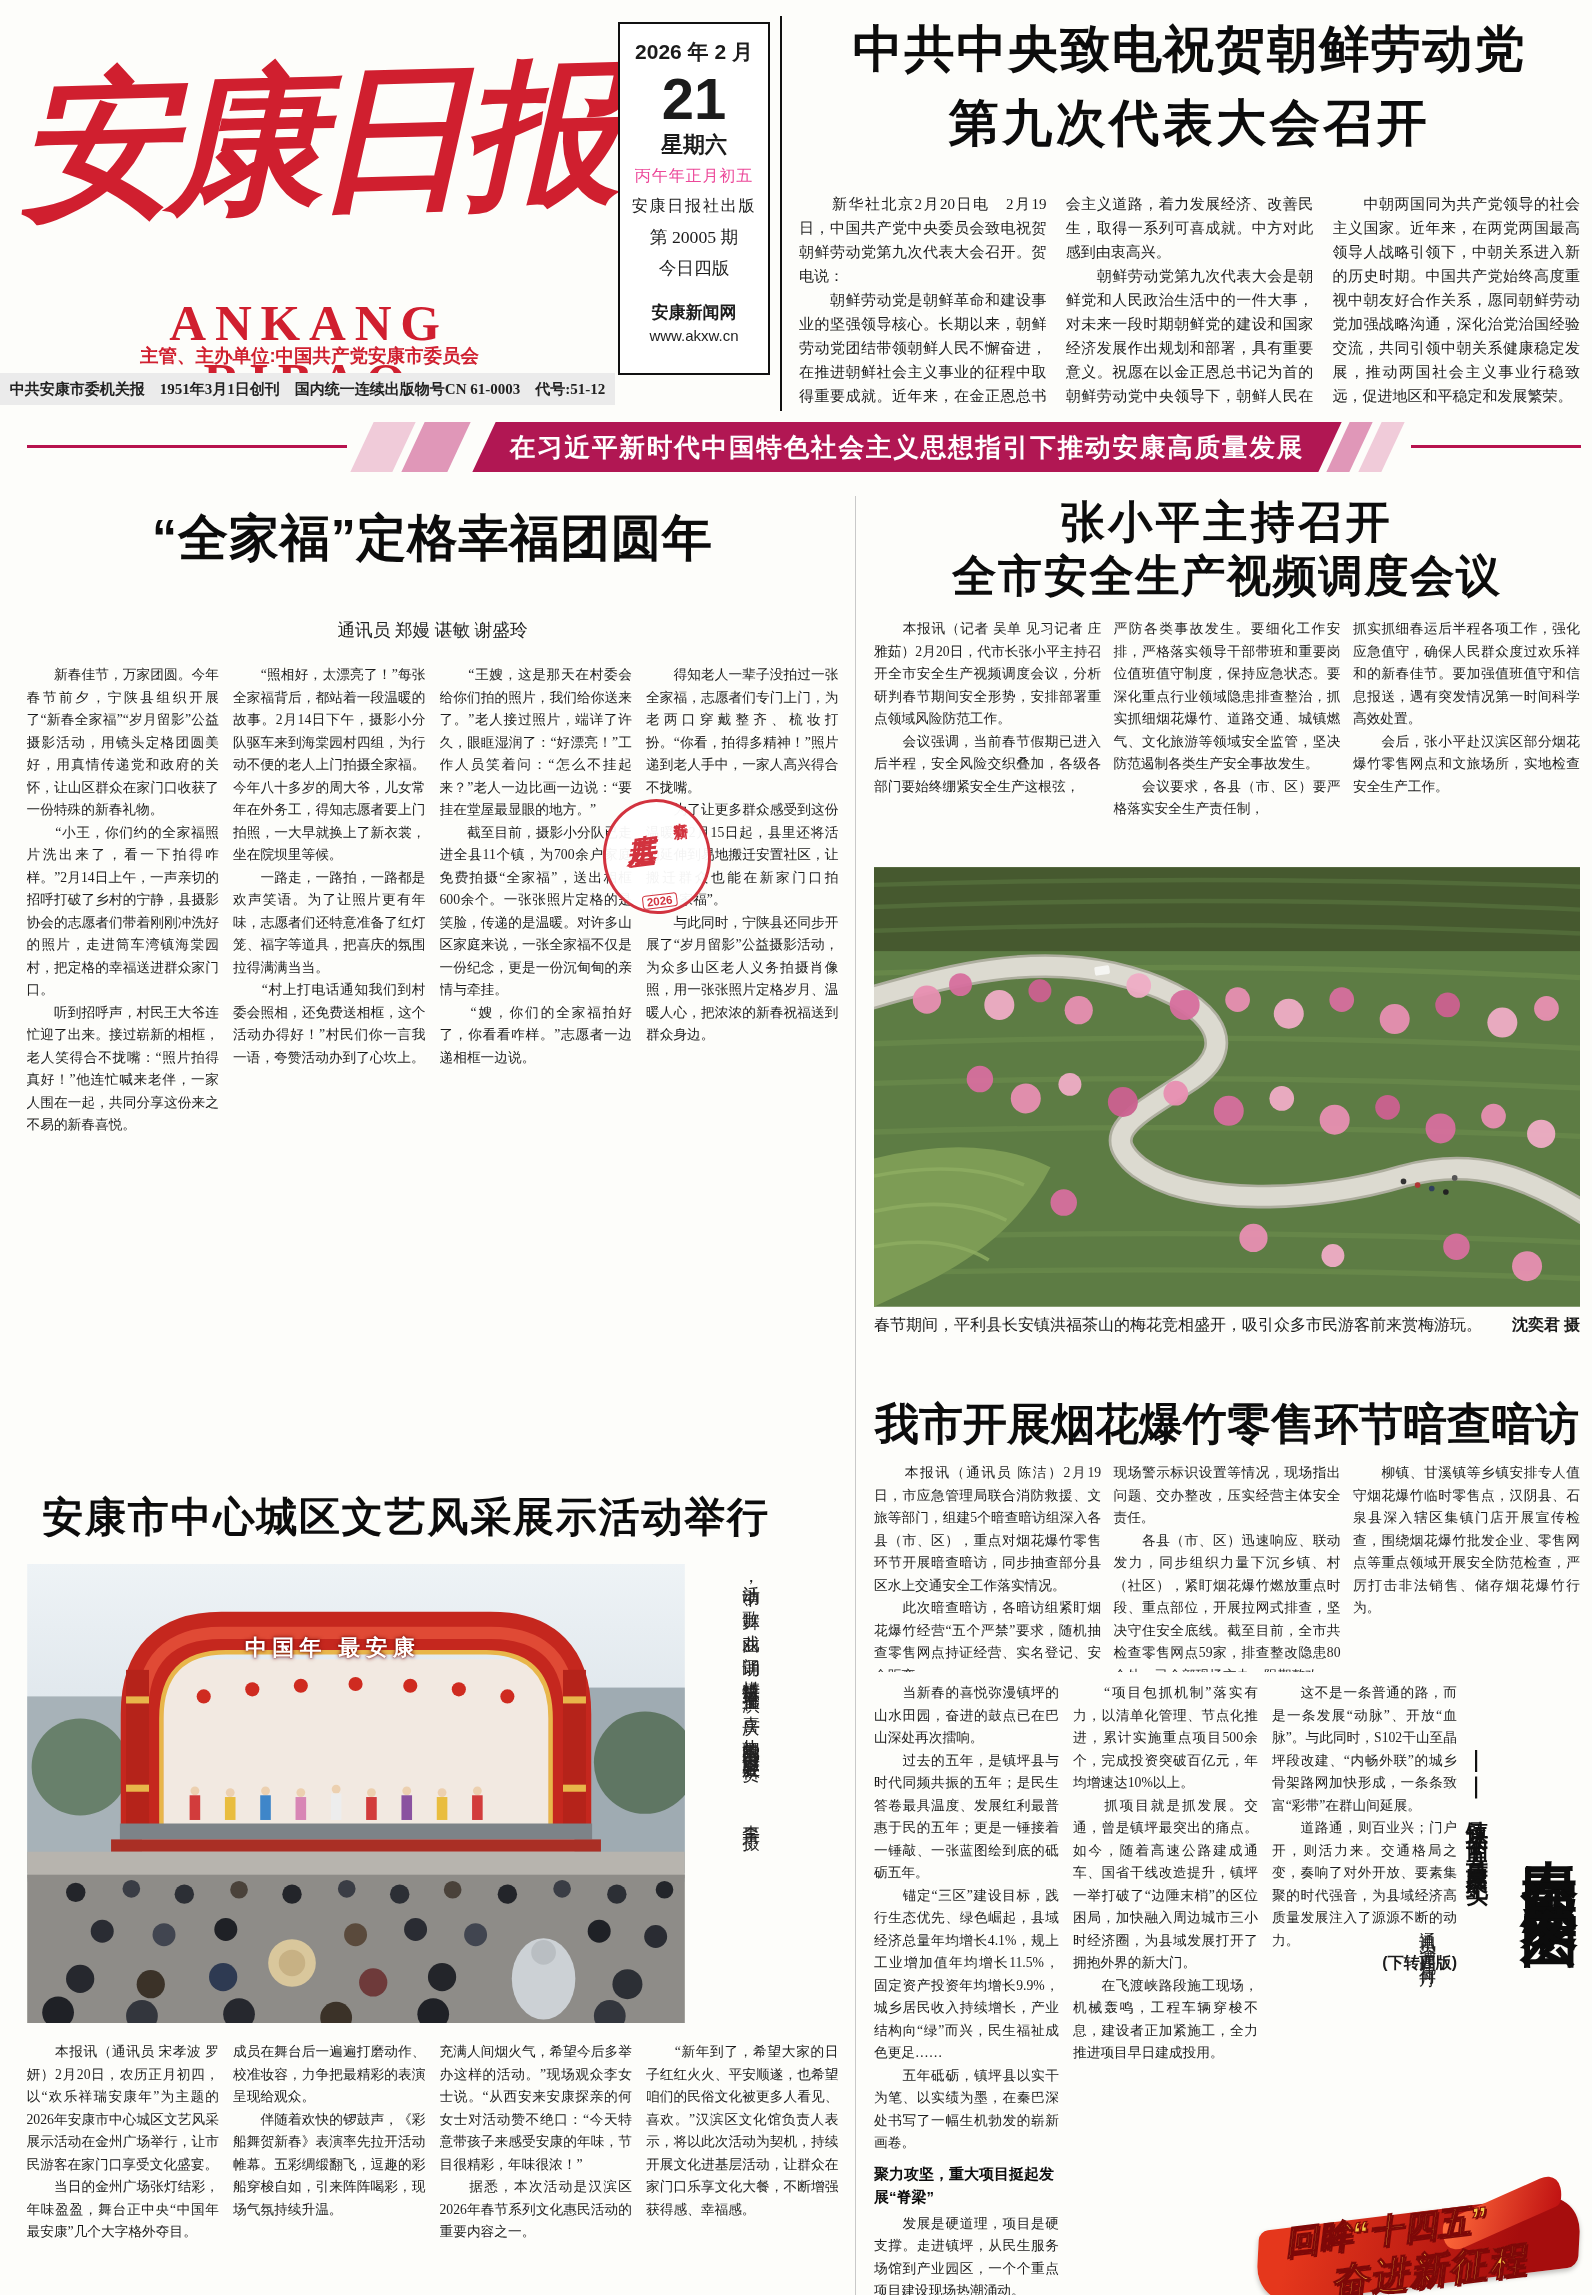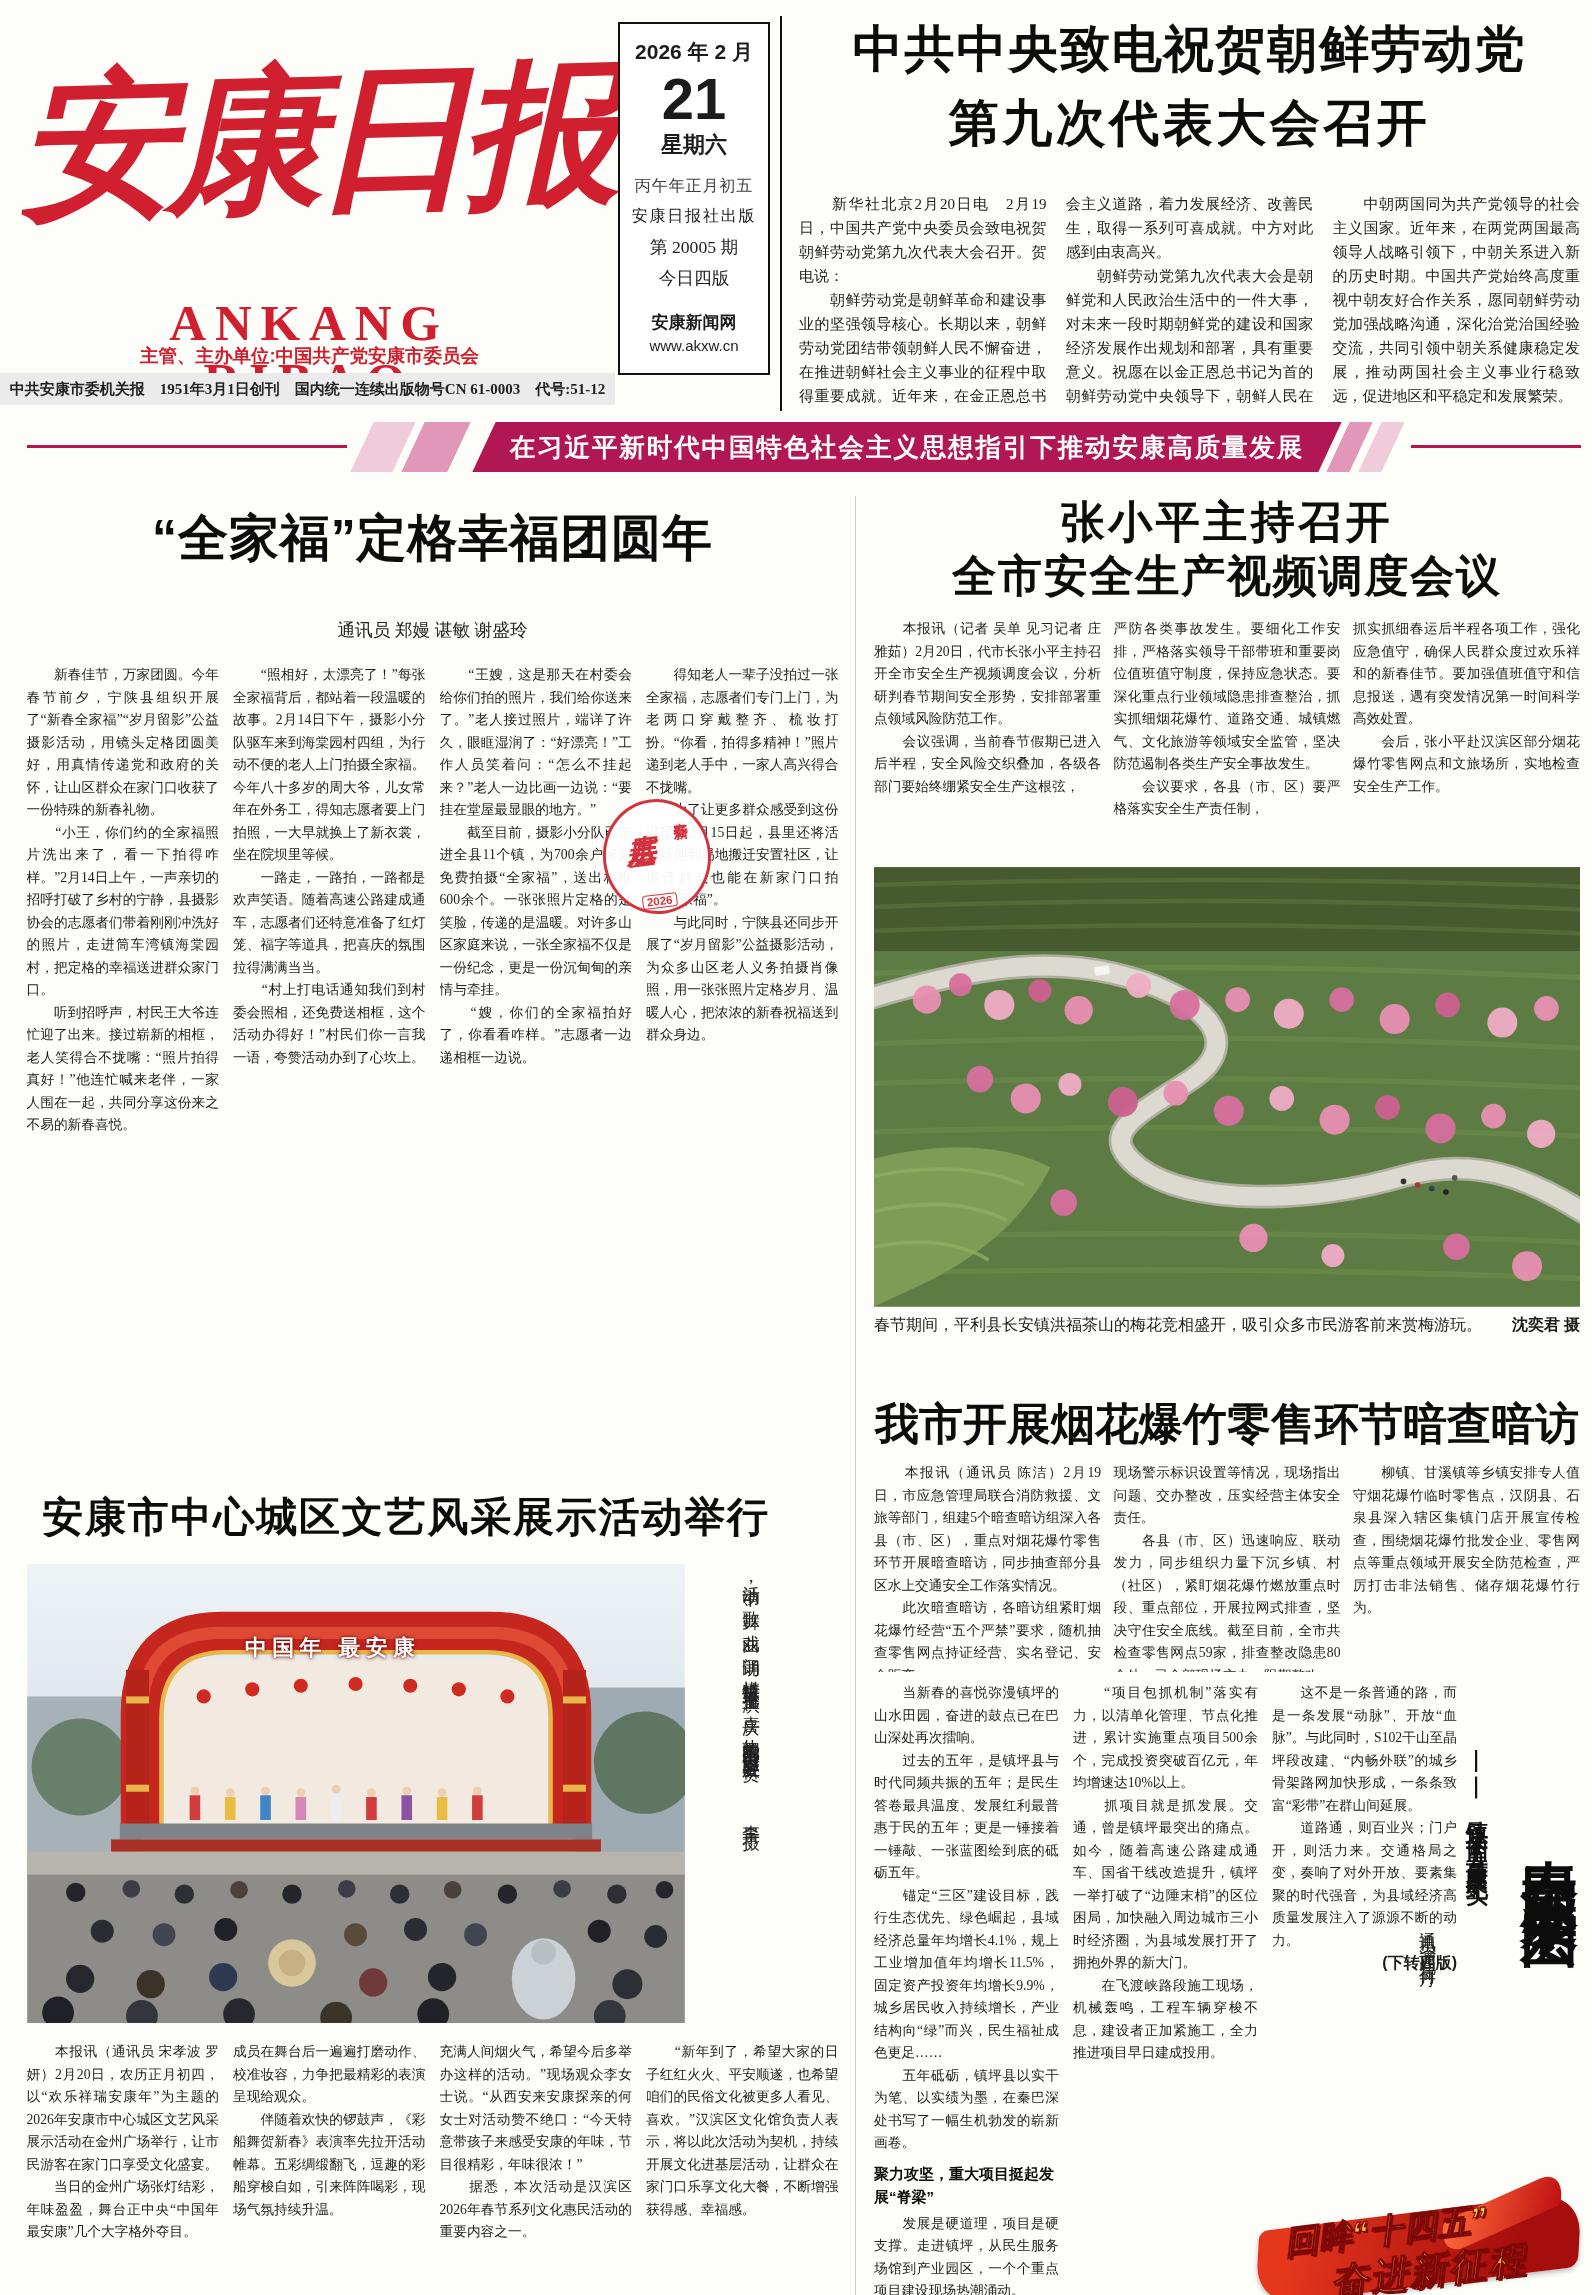--- a/index.html
+++ b/index.html
@@ -32,21 +32,21 @@
     left:0; top:373px; width:615px; height:32px; background:#ebebeb;
     font-size:15px; font-weight:bold; line-height:32px; text-align:center; color:#222;
   }
   .datebox {
     left:618px; top:22px; width:152px; height:353px;
     border:2.6px solid #111; background:#fff; text-align:center;
   }
   .db-ym   { margin-top:14px; font-size:21px; font-weight:bold; font-family:"Liberation Sans",sans-serif; }
   .db-day  { margin-top:1.8px; font-size:58px; font-weight:800; line-height:62px; font-family:"Liberation Sans",sans-serif; }
   .db-wd   { font-size:22px; font-weight:bold; font-family:"Liberation Sans",sans-serif; }
-  .db-lunar{ margin-top:16px; font-size:16px; color:#404040; letter-spacing:0.9px; }
+  .db-lunar{ margin-top:6px; font-size:16px; color:#ec4899; letter-spacing:0.9px; }
   .db-pub  { margin-top:8.8px; font-size:16px; letter-spacing:1.8px; }
   .db-issue{ margin-top:8px; font-size:17.7px; }
   .db-pages{ margin-top:7px; font-size:17.7px; }
   .db-site { margin-top:21px; font-size:17px; font-weight:bold; font-family:"Liberation Sans",sans-serif; }
   .db-url  { margin-top:3.5px; font-size:15px; font-family:"Liberation Sans",sans-serif; }
   .vrule-top { left:780px; top:16px; width:1.8px; height:395px; background:#111; }
 
   
   .head { font-family:"Liberation Sans","DejaVu Sans",sans-serif; font-weight:900; color:#0c0c0c; text-align:center; }
   .bodyflex { display:flex; overflow:hidden; }
@@ -152,21 +152,21 @@
   <div class="abs b-line" style="left:1411px;width:170px;"></div>
   <div class="abs b-text">在习近平新时代中国特色社会主义思想指引下推动安康高质量发展</div>
 
   <div class="abs head" style="left:26.5px;top:505px;width:812px;font-size:50px;letter-spacing:0.9px;">“全家福”定格幸福团圆年</div>
   <div class="abs" style="left:26.5px;top:618px;width:812px;text-align:center;font-size:17.7px;color:#222;">通讯员 郑嫚 谌敏 谢盛玲</div>
   <div class="abs bodyflex" style="left:26.5px;top:664px;width:812px;height:784px;gap:14px;">
     <div class="col bt">　　新春佳节，万家团圆。今年春节前夕，宁陕县组织开展了“新春全家福”“岁月留影”公益摄影活动，用镜头定格团圆美好，用真情传递党和政府的关怀，让山区群众在家门口收获了一份特殊的新春礼物。
 　　“小王，你们约的全家福照片洗出来了，看一下拍得咋样。”2月14日上午，一声亲切的招呼打破了乡村的宁静，县摄影协会的志愿者们带着刚刚冲洗好的照片，走进筒车湾镇海棠园村，把定格的幸福送进群众家门口。
 　　听到招呼声，村民王大爷连忙迎了出来。接过崭新的相框，老人笑得合不拢嘴：“照片拍得真好！”他连忙喊来老伴，一家人围在一起，共同分享这份来之不易的新春喜悦。</div>
     <div class="col bt">　　“照相好，太漂亮了！”每张全家福背后，都站着一段温暖的故事。2月14日下午，摄影小分队驱车来到海棠园村四组，为行动不便的老人上门拍摄全家福。今年八十多岁的周大爷，儿女常年在外务工，得知志愿者要上门拍照，一大早就换上了新衣裳，坐在院坝里等候。
-　　一路走，一路拍，一路都是欢声笑语。随着高速公路建成通车，志愿者们还特意准备了红灯笼、福字等道具，把喜庆的氛围拉得满满当当。
+　　一路走，一路拍，一路都是欢声笑语。为了让照片更有年味，志愿者们还特意准备了红灯笼、福字等道具，把喜庆的氛围拉得满满当当。
 　　“村上打电话通知我们到村委会照相，还免费送相框，这个活动办得好！”村民们你一言我一语，夸赞活动办到了心坎上。</div>
     <div class="col bt">　　“王嫂，这是那天在村委会给你们拍的照片，我们给你送来了。”老人接过照片，端详了许久，眼眶湿润了：“好漂亮！”工作人员笑着问：“怎么不挂起来？”老人一边比画一边说：“要挂在堂屋最显眼的地方。”
 　　截至目前，摄影小分队已走进全县11个镇，为700余户家庭免费拍摄“全家福”，送出相框600余个。一张张照片定格的是笑脸，传递的是温暖。对许多山区家庭来说，一张全家福不仅是一份纪念，更是一份沉甸甸的亲情与牵挂。
 　　“嫂，你们的全家福拍好了，你看看咋样。”志愿者一边递相框一边说。</div>
     <div class="col bt">　　得知老人一辈子没拍过一张全家福，志愿者们专门上门，为老两口穿戴整齐、梳妆打扮。“你看，拍得多精神！”照片递到老人手中，一家人高兴得合不拢嘴。
 　　为了让更多群众感受到这份温暖，2月15日起，县里还将活动延伸到易地搬迁安置社区，让搬迁群众也能在新家门口拍上“全家福”。
 　　与此同时，宁陕县还同步开展了“岁月留影”公益摄影活动，为众多山区老人义务拍摄肖像照，用一张张照片定格岁月、温暖人心，把浓浓的新春祝福送到群众身边。</div>
   </div>
 
   <div class="stamp abs">

